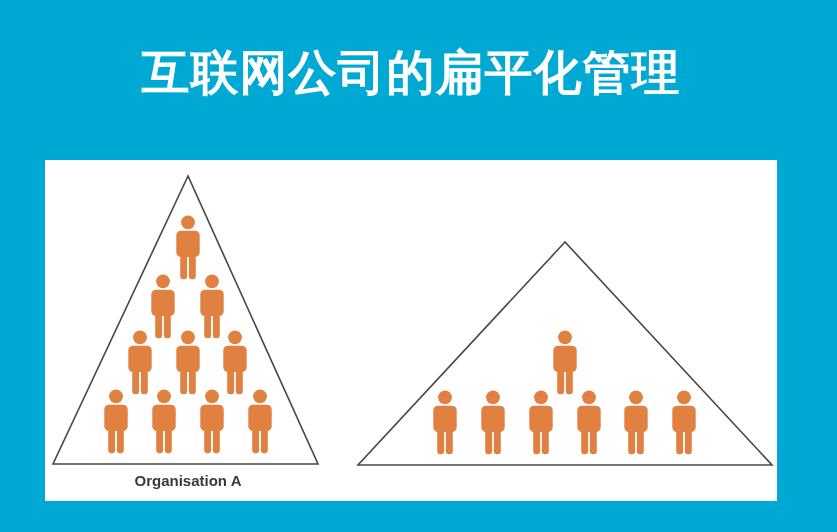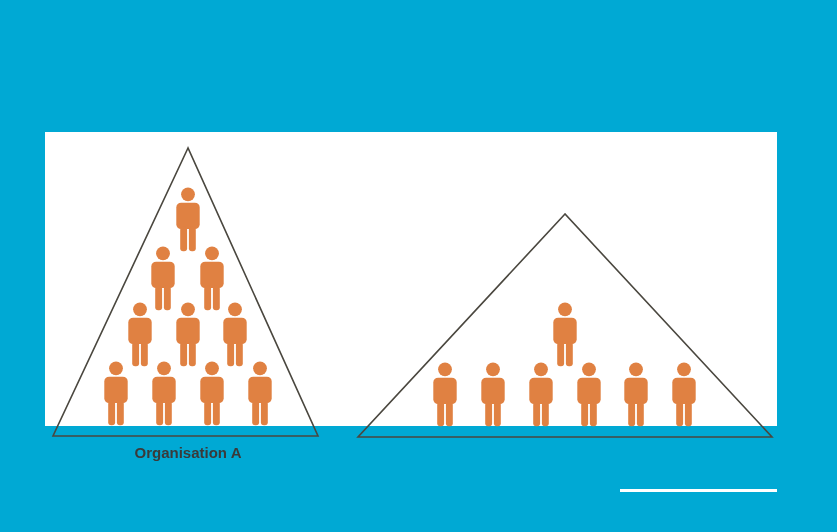--- a/index.html
+++ b/index.html
@@ -32,23 +32,23 @@
     line-height: 1.2;
     font-weight: bold;
     letter-spacing: 1px;
     color: var(--title);
     white-space: nowrap;
   }
 
   .panel {
     position: absolute;
     left: 45px;
-    top: 132px;
+    top: 160px;
     width: 732px;
-    height: 294px;
+    height: 341px;
     background: var(--panel);
   }
 
   
   .panel-step {
     position: absolute;
     left: 620px;
     top: 489px;
     width: 157px;
     height: 3px;
@@ -67,20 +67,21 @@
     color: var(--label);
   }
   .label-a { left: 38px; }
   .label-b { left: 419px; }
 </style>
 </head>
 <body>
 
 <div class="stage">
 
+  <h1 class="title">互联网公司的扁平化管理</h1>
 
   <div class="panel">
 
     <svg class="diagram" width="732" height="341" viewBox="0 0 732 341" xmlns="http://www.w3.org/2000/svg" xmlns:xlink="http://www.w3.org/1999/xlink">
       <defs>
         <symbol id="person" viewBox="0 0 40 108">
           <circle cx="20" cy="12" r="11.5"></circle>
           <rect x="0.5" y="26" width="39" height="44" rx="8"></rect>
           <rect x="7" y="66" width="11.5" height="41" rx="5"></rect>
           <rect x="21.5" y="66" width="11.5" height="41" rx="5"></rect>

